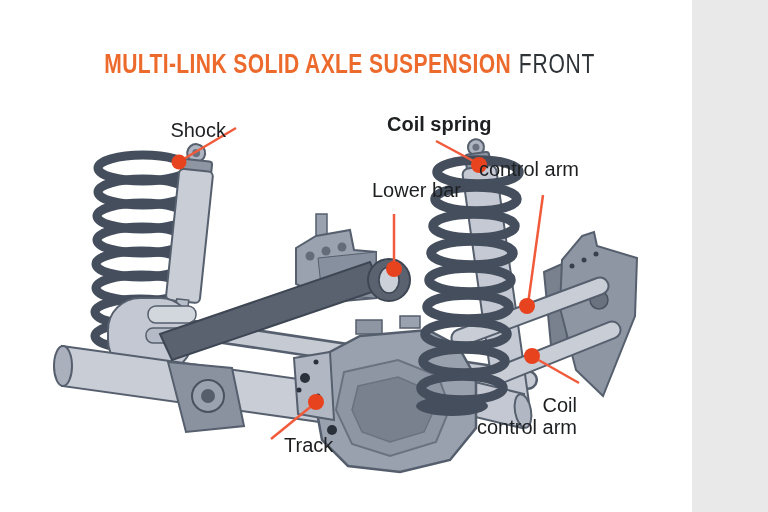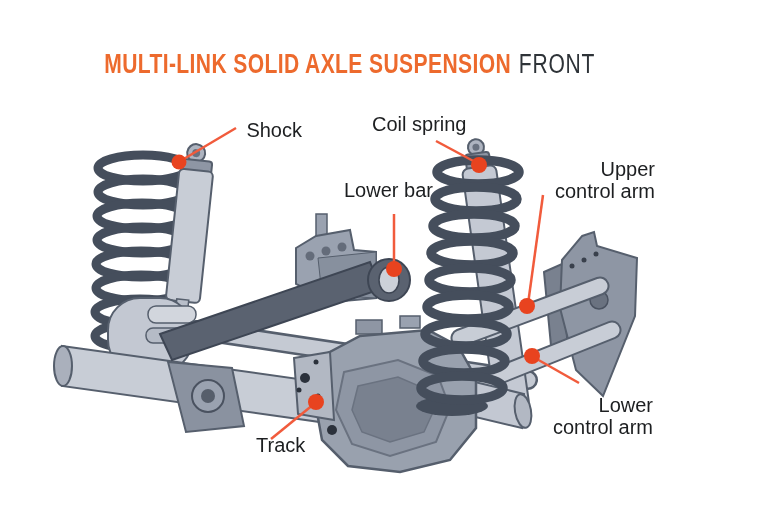--- a/index.html
+++ b/index.html
@@ -1,29 +1,29 @@
 <!DOCTYPE html>
 <html><head>
 <meta charset="utf-8">
 <style>
   html,body{margin:0;padding:0;background:#e9e9e9;}
   .screen{
-    position:relative;width:768px;height:512px;background:#ffffff;
+    position:relative;width:692px;height:512px;background:#ffffff;
     overflow:hidden;font-family:"Liberation Sans",sans-serif;
   }
   .diagram-svg{position:absolute;left:0;top:0;}
   .title-wrap{position:absolute;top:49px;left:0;width:768px;text-align:center;white-space:nowrap;}
   .title-inner{display:inline-block;transform:translateX(-34px) scaleX(0.78);transform-origin:center;
     font-size:27px;font-weight:700;letter-spacing:0.5px;}
   .title-highlight{color:#ED6A2D;}
   .title-suffix{color:#2E3338;font-weight:400;margin-left:10px;letter-spacing:1px;}
-  .label{position:absolute;font-size:20px;line-height:22px;color:#1D1F21;}
+  .label{position:absolute;font-size:20px;line-height:22px;color:#1D1F21;margin-left:28px;}
   .label .ln{display:block;}
   #label-shock-absorber{top:119px;right:466px;text-align:right;}
-  #label-coil-spring{top:113px;left:372px;}
+  #label-coil-spring{top:113px;left:359px;font-weight:bold;}
   #label-track-bar{top:179px;left:344px;}
   #label-upper-control-arm{top:158px;right:113px;text-align:right;}
   #label-lower-control-arm{top:394px;right:115px;text-align:right;}
   #label-axle{top:434px;left:256px;}
 </style>
 </head>
 <body>
 
 <div class="screen">
 
@@ -169,24 +169,23 @@
 
   <div class="label" id="label-shock-absorber">
     <span class="ln">Shock</span>
   </div>
 
   <div class="label" id="label-coil-spring">Coil spring</div>
 
   <div class="label" id="label-track-bar">Lower bar</div>
 
   <div class="label" id="label-upper-control-arm">
-    <span class="ln">Upper</span>
     <span class="ln">control arm</span>
   </div>
 
   <div class="label" id="label-lower-control-arm">
-    <span class="ln">Lower</span>
+    <span class="ln">Coil</span>
     <span class="ln">control arm</span>
   </div>
 
   <div class="label" id="label-axle">Track</div>
 
 </div>
 
 </body></html>

